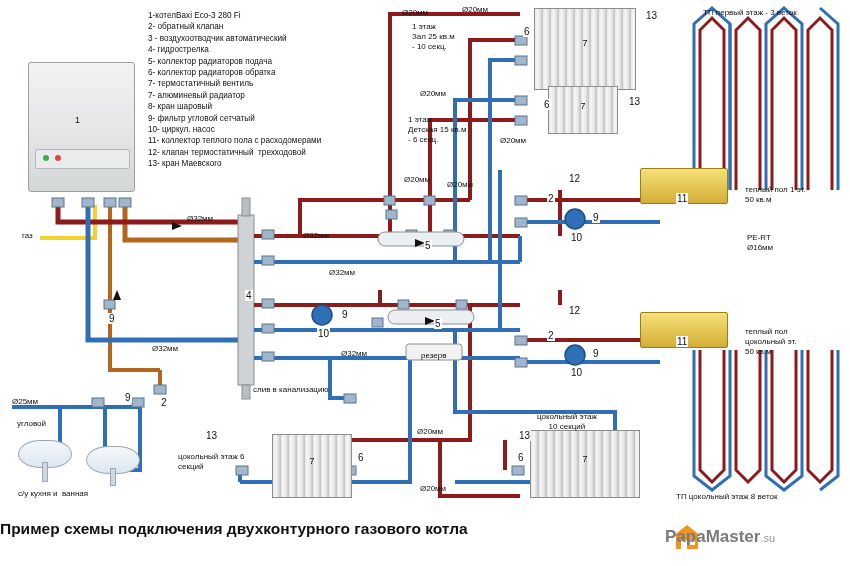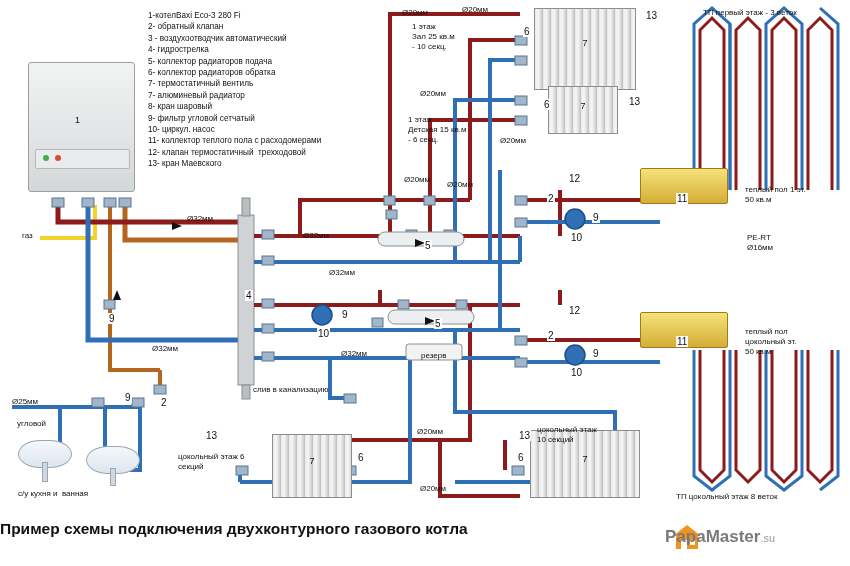--- a/index.html
+++ b/index.html
@@ -276,21 +276,21 @@
   <div class="lbl" style="left:462px;top:5px;">Ø20мм</div>
   <div class="lbl" style="left:402px;top:8px;">Ø20мм</div>
   <div class="lbl" style="left:417px;top:427px;">Ø20мм</div>
   <div class="lbl" style="left:420px;top:484px;">Ø20мм</div>
   <div class="lbl" style="left:412px;top:22px;">1 этаж
 Зал 25 кв.м
 - 10 секц.</div>
   <div class="lbl" style="left:408px;top:115px;">1 этаж
 Детская 15 кв.м
 - 6 секц.</div>
-  <div class="lbl" style="left:537px;top:425px;">цокольный этаж
+  <div class="lbl" style="left:537px;top:412px;text-align:center;">цокольный этаж
 10 секций</div>
   <div class="lbl" style="left:178px;top:452px;">цокольный этаж 6
 секций</div>
   <div class="lbl" style="left:253px;top:385px;">слив в канализацию</div>
   <div class="lbl" style="left:421px;top:351px;">резерв</div>
   <div class="lbl" style="left:703px;top:8px;">ТП первый этаж - 3 веток</div>
   <div class="lbl" style="left:745px;top:185px;">теплый пол 1 эт.
 50 кв.м</div>
   <div class="lbl" style="left:747px;top:233px;">PE-RT
 Ø16мм</div>

